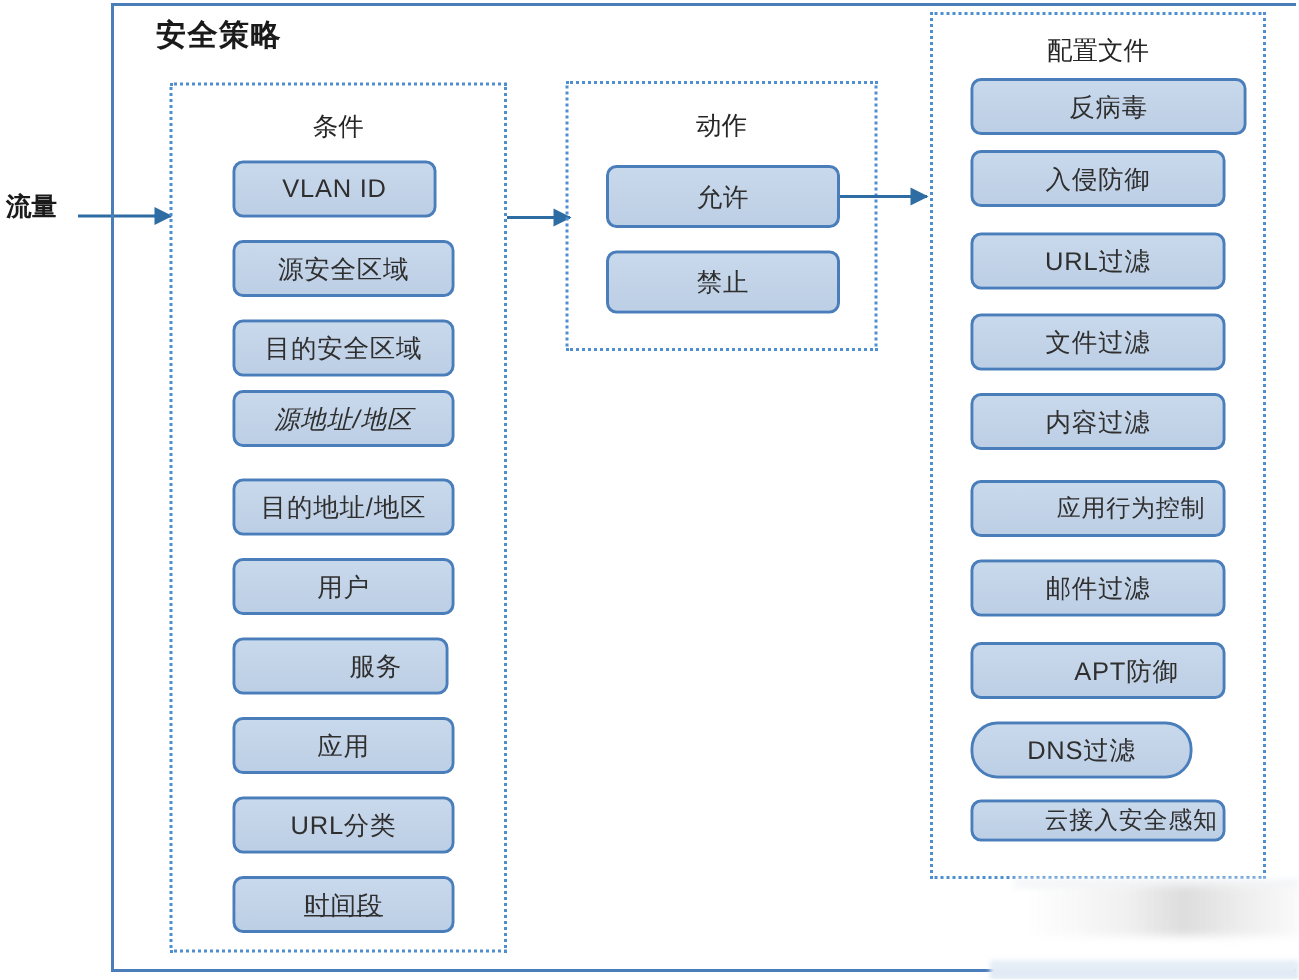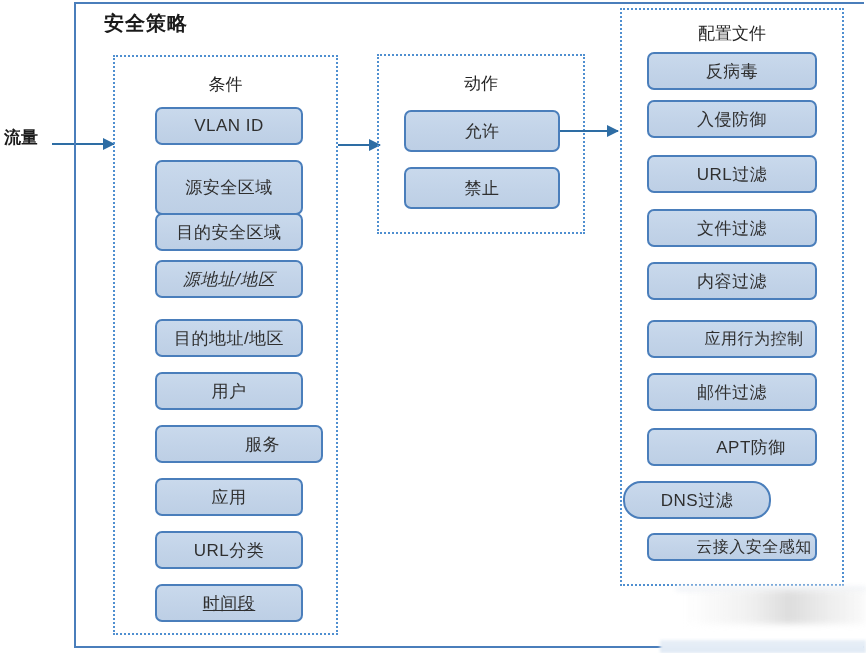--- a/index.html
+++ b/index.html
@@ -145,54 +145,54 @@
 
   <div class="arrow" style="left:52px; top:143px; width:62px;"></div>
 
   <div class="policy-frame"></div>
   <div class="policy-title">安全策略</div>
 
   <div class="group" style="left:113px; top:55px; width:225px; height:580px;">
     <div class="group-title" style="top:16px;">条件</div>
   </div>
 
-  <div class="chip" style="left:155px; top:107px; width:148px; height:38px;">VLAN ID</div>
-  <div class="chip" style="left:155px; top:160px; width:148px; height:55px;">源安全区域</div>
+  <div class="chip" style="left:155px; top:107px; width:136px; height:38px;">VLAN ID</div>
+  <div class="chip" style="left:155px; top:160px; width:148px; height:38px;">源安全区域</div>
   <div class="chip" style="left:155px; top:213px; width:148px; height:38px;">目的安全区域</div>
   <div class="chip" style="left:155px; top:260px; width:148px; height:38px;font-style:italic;">源地址/地区</div>
   <div class="chip" style="left:155px; top:319px; width:148px; height:38px;">目的地址/地区</div>
   <div class="chip" style="left:155px; top:372px; width:148px; height:38px;">用户</div>
-  <div class="chip" style="left:155px; top:425px; width:168px; height:38px;padding-left:47px;">服务</div>
+  <div class="chip" style="left:155px; top:425px; width:144px; height:38px;padding-left:47px;">服务</div>
   <div class="chip" style="left:155px; top:478px; width:148px; height:38px;">应用</div>
   <div class="chip" style="left:155px; top:531px; width:148px; height:38px;">URL分类</div>
   <div class="chip" style="left:155px; top:584px; width:148px; height:38px;text-decoration:underline;">时间段</div>
 
   <div class="arrow" style="left:338px; top:144px; width:42px;"></div>
 
   <div class="group" style="left:377px; top:54px; width:208px; height:180px;">
     <div class="group-title" style="top:16px;">动作</div>
   </div>
 
   <div class="chip" style="left:404px; top:110px; width:156px; height:42px;">允许</div>
   <div class="chip" style="left:404px; top:167px; width:156px; height:42px;">禁止</div>
 
   <div class="arrow" style="left:560px; top:130px; width:58px;"></div>
 
   <div class="group" style="left:620px; top:8px; width:224px; height:578px;">
     <div class="group-title" style="top:12px;">配置文件</div>
   </div>
 
-  <div class="chip" style="left:647px; top:52px; width:170px; height:38px;">反病毒</div>
+  <div class="chip" style="left:647px; top:52px; width:184px; height:38px;">反病毒</div>
   <div class="chip" style="left:647px; top:100px; width:170px; height:38px;">入侵防御</div>
   <div class="chip" style="left:647px; top:155px; width:170px; height:38px;">URL过滤</div>
   <div class="chip" style="left:647px; top:209px; width:170px; height:38px;">文件过滤</div>
   <div class="chip" style="left:647px; top:262px; width:170px; height:38px;">内容过滤</div>
   <div class="chip wide-text" style="left:647px; top:320px; width:170px; height:38px;">应用行为控制</div>
   <div class="chip" style="left:647px; top:373px; width:170px; height:38px;">邮件过滤</div>
   <div class="chip" style="left:647px; top:428px; width:170px; height:38px;padding-left:38px;">APT防御</div>
-  <div class="chip" style="left:623px; top:481px; width:148px; height:38px;border-radius:18px;">DNS过滤</div>
+  <div class="chip" style="left:647px; top:481px; width:148px; height:38px;border-radius:18px;">DNS过滤</div>
   <div class="chip wide-text" style="left:647px; top:533px; width:170px; height:28px;">云接入安全感知</div>
 
   <div class="watermark-strip"></div>
   <div class="watermark"></div>
   <div class="watermark-bottom"></div>
 
 </div>
 
 </body></html>

